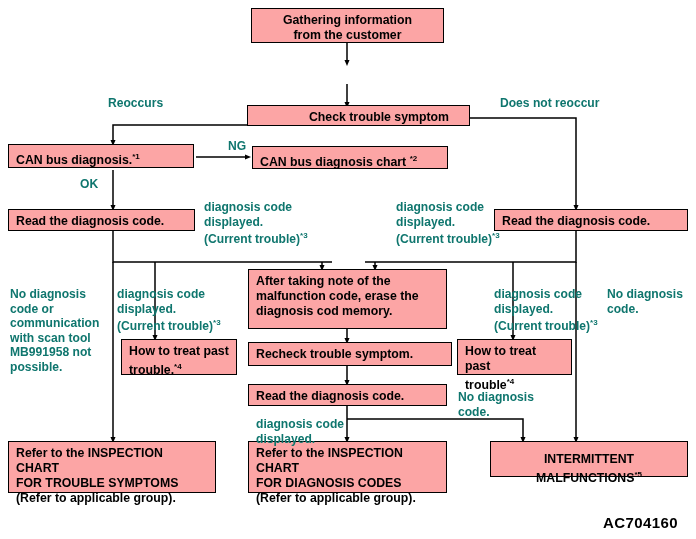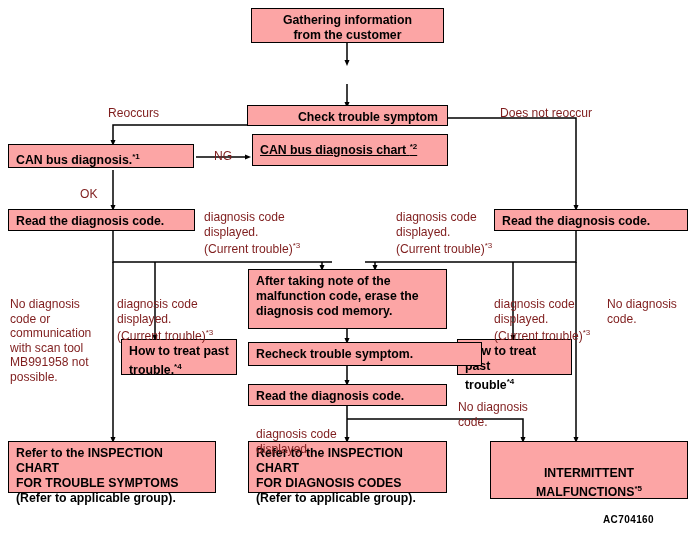--- a/index.html
+++ b/index.html
@@ -33,33 +33,32 @@
     padding: 4px 7px 3px 7px;
     white-space: pre-line;
   }
   .box.center {
     text-align: center;
   }
   .note {
     position: absolute;
     font-size: 12.1px;
     line-height: 14.6px;
-    color: #7f1d1d;
-    font-weight: normal;
+    color: #0f766e;
+    font-weight: bold;
     white-space: pre-line;
-    margin-top: 10px;
   }
   .sup {
     font-size: 8px;
     vertical-align: super;
     font-weight: inherit;
   }
   .code {
     position: absolute;
-    font-size: 10px;
+    font-size: 15px;
     font-weight: bold;
     letter-spacing: 0.4px;
     color: #000;
   }
 </style>
 </head>
 <body>
 
 <div id="page">
 
@@ -108,57 +107,57 @@
       <path d="M347,419 L523,419 L523,440" marker-end="url(#arrow)"></path>
 
       <path d="M347,419 L347,440" marker-end="url(#arrow)"></path>
     </g>
   </svg>
 
   <div class="box center" style="left:251px; top:8px; width:193px; height:35px;">Gathering information
 from the customer</div>
 
 
-  <div class="box center" style="left:247px; top:105px; width:201px; height:21px;padding-left:48px;">Check trouble symptom</div>
+  <div class="box center" style="left:247px; top:105px; width:223px; height:21px;padding-left:48px;">Check trouble symptom</div>
 
   <div class="box" style="left:8px; top:144px; width:186px; height:24px;">CAN bus diagnosis.<span class="sup">*1</span></div>
 
-  <div class="box" style="left:252px; top:134px; width:196px; height:32px;text-decoration:underline;">CAN bus diagnosis chart <span class="sup">*2</span></div>
+  <div class="box" style="left:252px; top:146px; width:196px; height:23px;">CAN bus diagnosis chart <span class="sup">*2</span></div>
 
   <div class="box" style="left:8px; top:209px; width:187px; height:22px;">Read the diagnosis code.</div>
 
   <div class="box" style="left:494px; top:209px; width:194px; height:22px;">Read the diagnosis code.</div>
 
   <div class="box" style="left:121px; top:339px; width:116px; height:36px;">How to treat past<br>trouble.<span class="sup">*4</span></div>
 
   <div class="box" style="left:248px; top:269px; width:199px; height:60px;">After taking note of the
 malfunction code, erase the
 diagnosis cod memory.</div>
 
   <div class="box" style="left:457px; top:339px; width:115px; height:36px;">How to treat past<br>trouble<span class="sup">*4</span></div>
 
-  <div class="box" style="left:248px; top:342px; width:234px; height:24px;">Recheck trouble symptom.</div>
+  <div class="box" style="left:248px; top:342px; width:204px; height:24px;">Recheck trouble symptom.</div>
 
   <div class="box" style="left:248px; top:384px; width:199px; height:22px;">Read the diagnosis code.</div>
 
   <div class="box" style="left:8px; top:441px; width:208px; height:52px;">Refer to the INSPECTION CHART
 FOR TROUBLE SYMPTOMS
 (Refer to applicable group).</div>
 
   <div class="box" style="left:248px; top:441px; width:199px; height:52px;">Refer to the INSPECTION CHART
 FOR DIAGNOSIS CODES
 (Refer to applicable group).</div>
 
-  <div class="box center" style="left:490px; top:441px; width:198px; height:58px; padding-top:24px;">INTERMITTENT MALFUNCTIONS<span class="sup">*5</span></div>
+  <div class="box center" style="left:490px; top:441px; width:198px; height:36px; padding-top:10px;">INTERMITTENT MALFUNCTIONS<span class="sup">*5</span></div>
 
   <div class="note" style="left:108px; top:96px;">Reoccurs</div>
 
   <div class="note" style="left:500px; top:96px;text-align:right;">Does not reoccur</div>
 
-  <div class="note" style="left:214px; top:139px;">NG</div>
+  <div class="note" style="left:228px; top:139px;">NG</div>
 
   <div class="note" style="left:80px; top:177px;">OK</div>
 
   <div class="note" style="left:204px; top:200px;">diagnosis code<br>displayed.<br>(Current trouble)<span class="sup">*3</span></div>
 
   <div class="note" style="left:396px; top:200px;">diagnosis code<br>displayed.<br>(Current trouble)<span class="sup">*3</span></div>
 
   <div class="note" style="left:10px; top:287px;">No diagnosis
 code or
 communication

